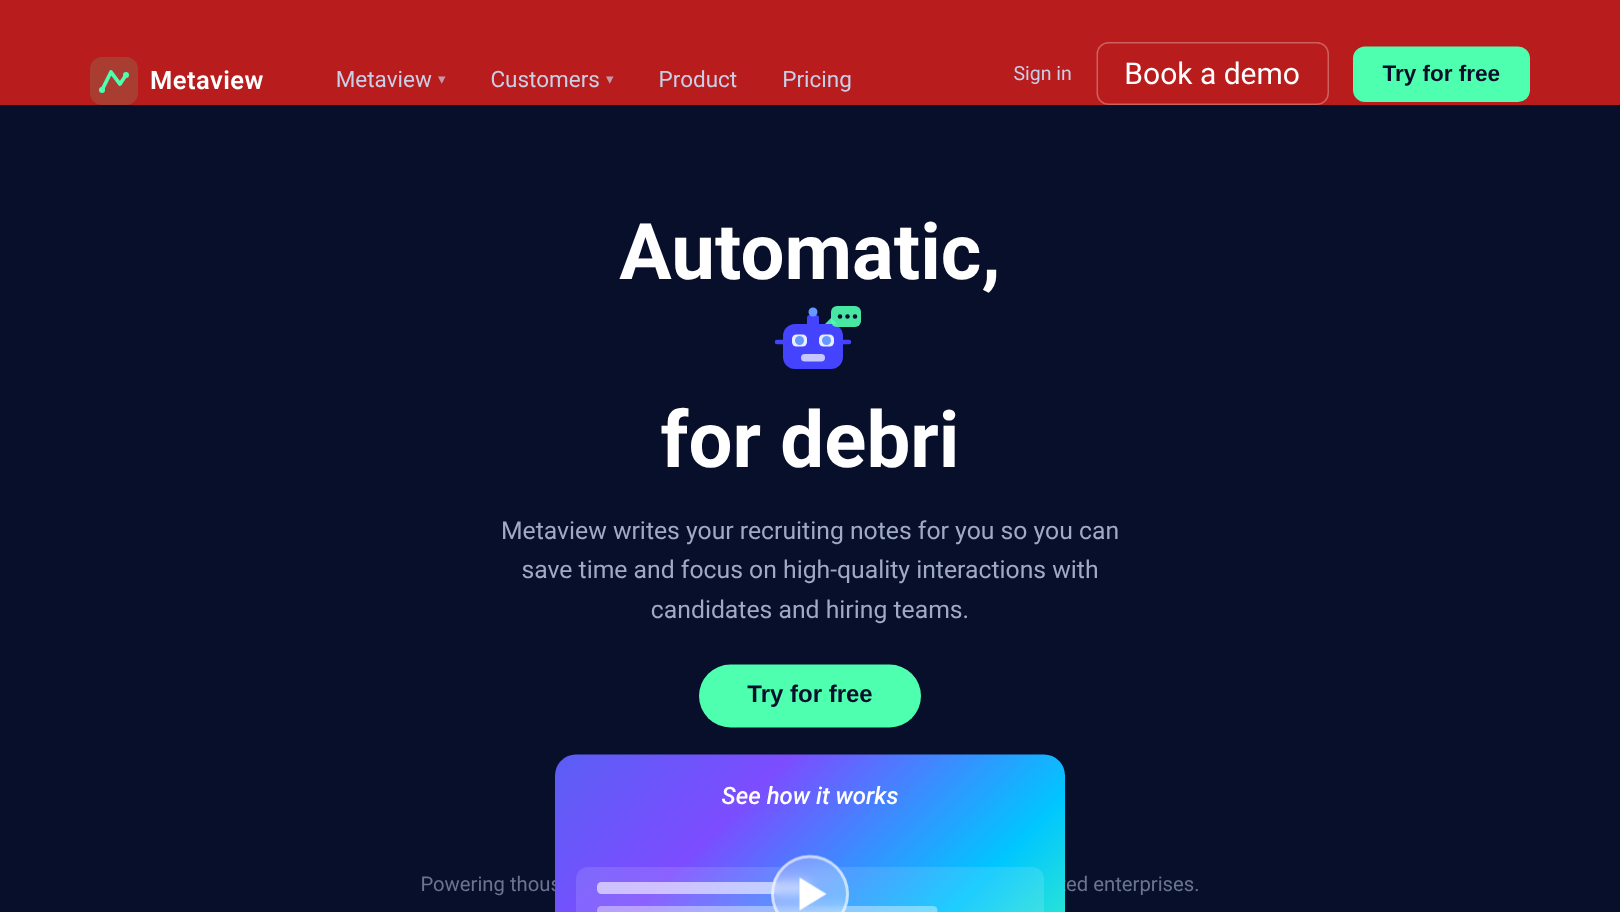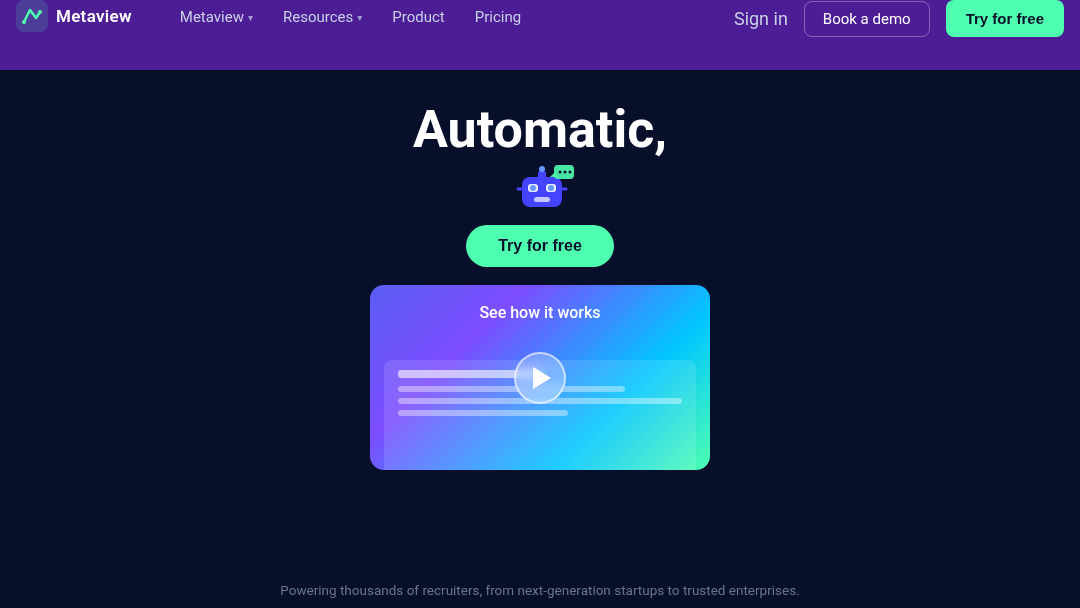--- a/index.html
+++ b/index.html
@@ -8,24 +8,24 @@
       height: 608px;
       background-color: #080f2a;
       font-family: -apple-system, BlinkMacSystemFont, 'Segoe UI', Roboto, sans-serif;
       overflow: hidden;
       color: white;
     }
 
     
     nav {
       display: flex;
-      align-items: flex-start;
-      padding: 0 16px;
+      align-items: flex-end;
+      padding: 0 60px;
       height: 70px;
-      background-color: #4c1d95;
+      background-color: #b91c1c;
       position: relative;
       z-index: 10;
     }
     .nav-logo {
       display: flex;
       align-items: center;
       gap: 8px;
       margin-right: 36px;
       text-decoration: none;
     }
@@ -60,27 +60,27 @@
       font-size: 10px;
       opacity: 0.7;
     }
     .nav-right {
       display: flex;
       align-items: center;
       gap: 16px;
     }
     .sign-in {
       color: #c8d0e8;
-      font-size: 18px;
+      font-size: 13px;
       text-decoration: none;
       cursor: pointer;
     }
     .book-demo {
       color: white;
-      font-size: 15px;
+      font-size: 20px;
       text-decoration: none;
       cursor: pointer;
       border: 1px solid rgba(255,255,255,0.3);
       padding: 8px 18px;
       border-radius: 8px;
     }
     .try-free-btn {
       background-color: #4fffb0;
       color: #080f2a;
       font-size: 15px;
@@ -111,20 +111,21 @@
       position: relative;
     }
     .hero-title {
       font-size: 52px;
       font-weight: 700;
       text-align: center;
       line-height: 1.15;
       color: white;
       position: relative;
       max-width: 700px;
+      margin-top: 39px;
     }
     .robot-icon {
       display: inline-block;
       width: 64px;
       height: 64px;
       vertical-align: middle;
       margin-left: 4px;
       position: relative;
       top: -4px;
     }
@@ -161,20 +162,21 @@
       position: absolute;
       top: 18px;
       left: 50%;
       transform: translateX(-50%);
       font-size: 16px;
       font-weight: 500;
       color: white;
       white-space: nowrap;
     }
     .video-see-text span {
+      font-style: italic;
     }
     .play-button {
       width: 52px;
       height: 52px;
       border-radius: 50%;
       background: rgba(255,255,255,0.25);
       border: 2px solid rgba(255,255,255,0.6);
       display: flex;
       align-items: center;
       justify-content: center;
@@ -243,21 +245,21 @@
     </svg>
     <span class="logo-text">Metaview</span>
   </a>
 
   <div class="nav-links">
     <a class="nav-link" href="#">
       <span>Metaview</span>
       <span class="chevron">▾</span>
     </a>
     <a class="nav-link" href="#">
-      <span>Resources</span>
+      <span>Customers</span>
       <span class="chevron">▾</span>
     </a>
     <a class="nav-link" href="#">
       <span>Product</span>
     </a>
     <a class="nav-link" href="#">
       <span>Pricing</span>
     </a>
   </div>
 
@@ -283,22 +285,24 @@
       <circle cx="32" cy="12" r="3" fill="#6699ff"></circle>
       <line x1="8" y1="32" x2="12" y2="32" stroke="#4444ff" stroke-width="3" stroke-linecap="round"></line>
       <line x1="52" y1="32" x2="56" y2="32" stroke="#4444ff" stroke-width="3" stroke-linecap="round"></line>
 
       <rect x="44" y="8" width="20" height="14" rx="4" fill="#4fffb0" opacity="0.9"></rect>
       <polygon points="44,16 40,20 48,20" fill="#4fffb0" opacity="0.9"></polygon>
       <circle cx="50" cy="15" r="1.5" fill="#080f2a"></circle>
       <circle cx="55" cy="15" r="1.5" fill="#080f2a"></circle>
       <circle cx="60" cy="15" r="1.5" fill="#080f2a"></circle>
     </svg><br>
+    <span>for debri</span>
   </h1>
 
+  <p class="hero-subtitle">Metaview writes your recruiting notes for you so you can save time and focus on high-quality interactions with candidates and hiring teams.</p>
 
   <button class="try-free-btn-hero">Try for free</button>
 
   <div class="video-container">
     <div class="video-inner">
 
       <div class="video-mock-content">
         <div class="mock-header"></div>
         <div class="mock-line medium"></div>
         <div class="mock-line long"></div>

